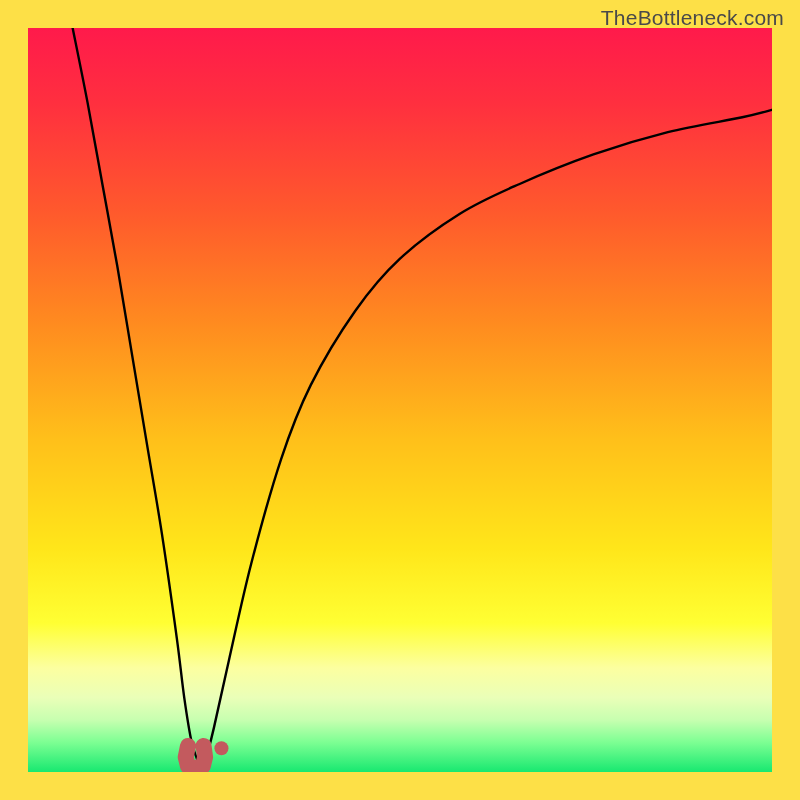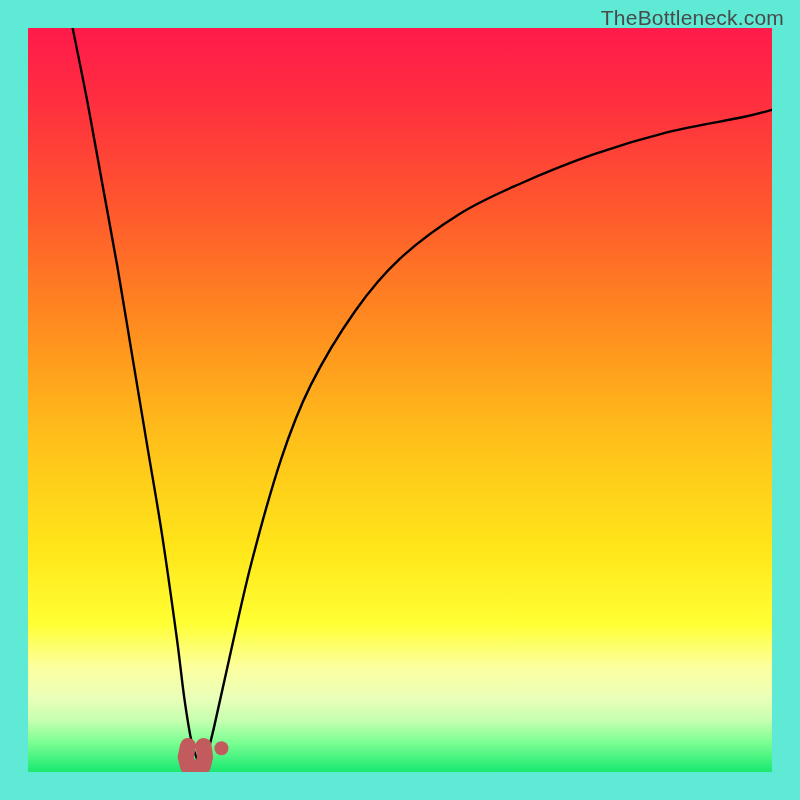--- a/index.html
+++ b/index.html
@@ -9,21 +9,21 @@
     height: 800px;
     overflow: hidden;
     background: #000;
     font-family: Arial, Helvetica, sans-serif;
   }
   .frame {
     position: absolute;
     top: 0; left: 0;
     width: 800px;
     height: 800px;
-    background: #5eead4;
+    background: #fde047;
   }
   .plot-area {
     position: absolute;
     top: 28px;
     left: 28px;
     width: 744px;
     height: 744px;
     overflow: hidden;
   }
   .gradient-bg {

